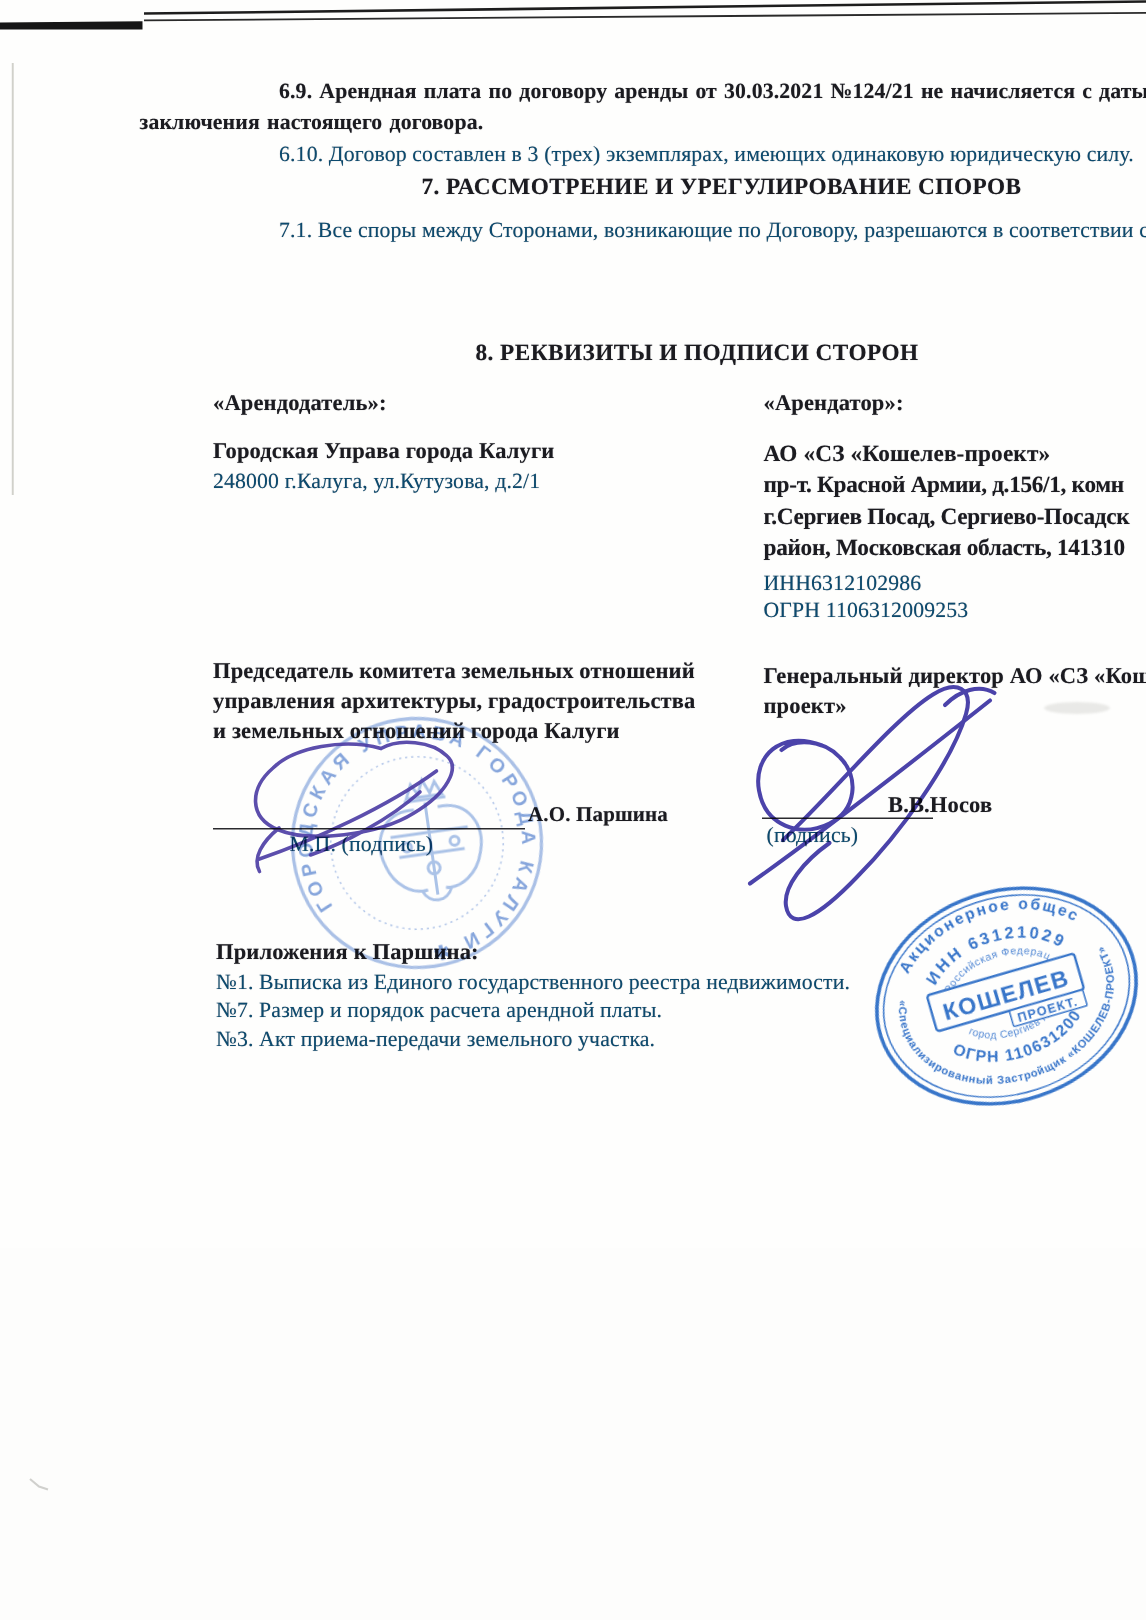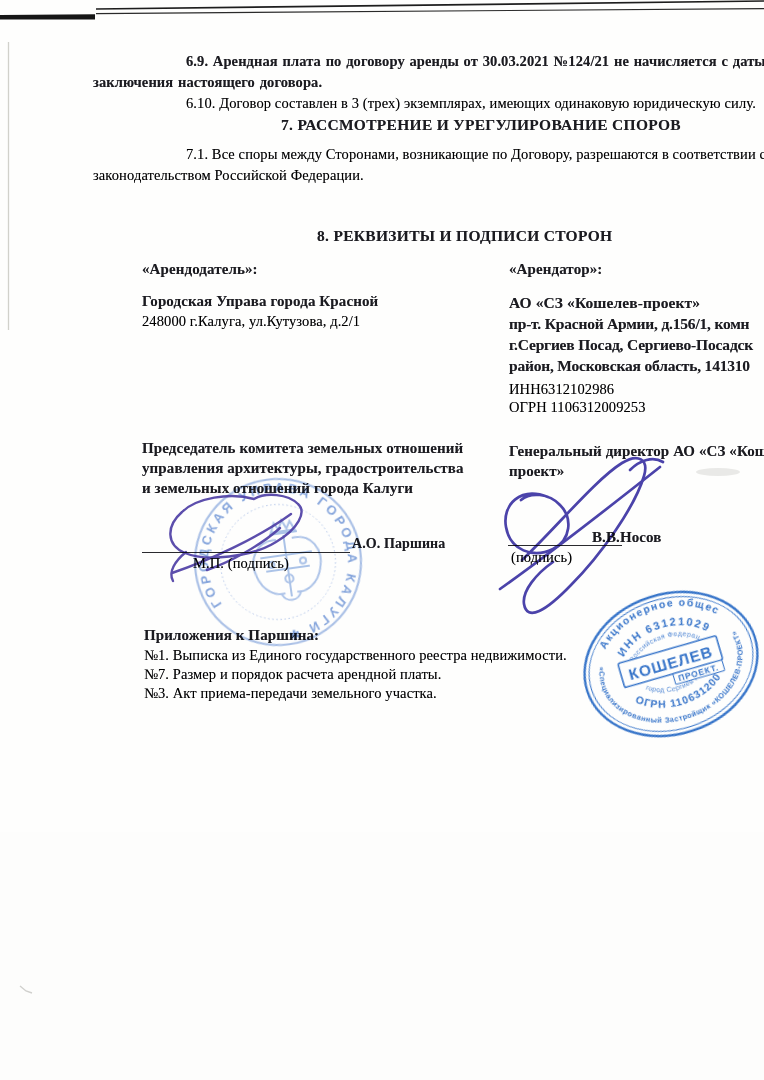--- a/index.html
+++ b/index.html
@@ -4,47 +4,46 @@
 <style>
   html,body{margin:0;padding:0;}
   body{
     width:764px;height:1080px;overflow:hidden;position:relative;
     background:#fdfdfc;
     font-family:"Liberation Serif","DejaVu Serif",serif;
   }
   .page{position:absolute;inset:0;width:764px;height:832px;background:#fefefd;}
   .ln{
     position:absolute;white-space:nowrap;line-height:1.15;
-    color:#000000;font-size:14.5px;letter-spacing:.1px;
+    color:#0c4a6e;font-size:14.5px;letter-spacing:.1px;
     text-shadow:0 0 .6px rgba(40,40,50,.45);
   }
   .b{font-weight:bold;color:#1b1b20;}
   .sigline{position:absolute;border-top:1.6px solid #2a2a2e;height:0;}
   .ink{position:absolute;inset:0;mix-blend-mode:multiply;}
   .soft{filter:blur(.35px);}
   .softer{filter:blur(.55px);}
 </style>
 </head>
 <body>
 
 <div class="page">
 
   <div class="ln b" style="left:186px;top:53px;word-spacing:1px;">6.9.  Арендная плата по договору аренды от 30.03.2021 №124/21  не начисляется с даты</div>
   <div class="ln b" style="left:93px;top:74px;word-spacing:1px;">заключения  настоящего договора.</div>
   <div class="ln" style="left:186px;top:95px;">6.10. Договор составлен в 3 (трех) экземплярах, имеющих одинаковую юридическую силу.</div>
 
   <div class="ln b" style="left:281px;top:116px;font-size:15.5px;letter-spacing:.3px;">7. РАССМОТРЕНИЕ И УРЕГУЛИРОВАНИЕ СПОРОВ</div>
 
   <div class="ln" style="left:186px;top:146px;">7.1. Все споры между Сторонами, возникающие по Договору, разрешаются в соответствии с</div>
-  <div class="ln" style="left:93px;top:167px;">законодательством Российской Федерации.</div>
 
   <div class="ln b" style="left:317px;top:227px;font-size:15.5px;letter-spacing:.3px;">8. РЕКВИЗИТЫ И ПОДПИСИ СТОРОН</div>
 
   <div class="ln b" style="left:142px;top:261px;font-size:15px;">«Арендодатель»:</div>
-  <div class="ln b" style="left:142px;top:293px;font-size:15px;">Городская Управа города Красной</div>
+  <div class="ln b" style="left:142px;top:293px;font-size:15px;">Городская Управа города Калуги</div>
   <div class="ln" style="left:142px;top:313px;">248000 г.Калуга, ул.Кутузова, д.2/1</div>
   <div class="ln b" style="left:142px;top:440px;font-size:15px;">Председатель комитета земельных отношений</div>
   <div class="ln b" style="left:142px;top:460px;font-size:15px;">управления архитектуры, градостроительства</div>
   <div class="ln b" style="left:142px;top:480px;font-size:15px;">и земельных отношений города Калуги</div>
   <div class="sigline" style="left:142px;top:552px;width:208px;"></div>
   <div class="ln b" style="left:352px;top:536px;font-size:14px;">А.О. Паршина</div>
   <div class="ln" style="left:193px;top:555px;">М.П. (подпись)</div>
 
   <div class="ln b" style="left:509px;top:261px;font-size:15px;">«Арендатор»:</div>
   <div class="ln b" style="left:509px;top:294px;font-size:15.5px;">АО «СЗ «Кошелев-проект»</div>

